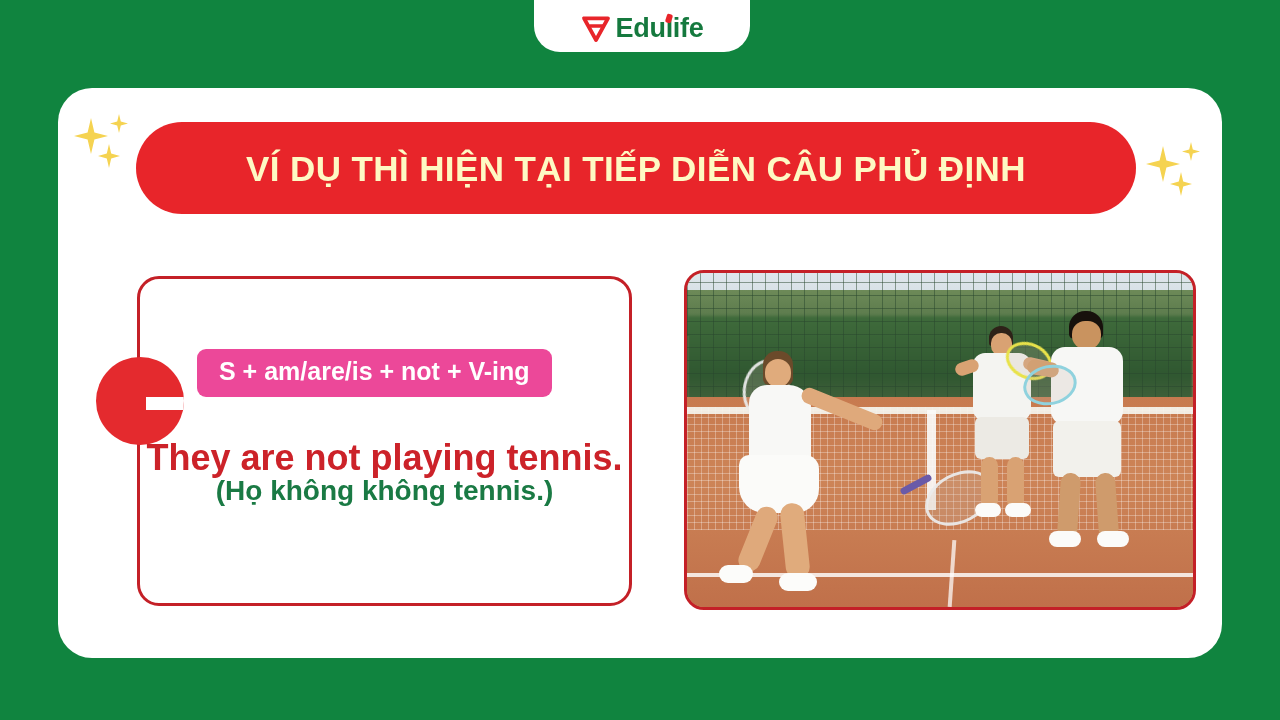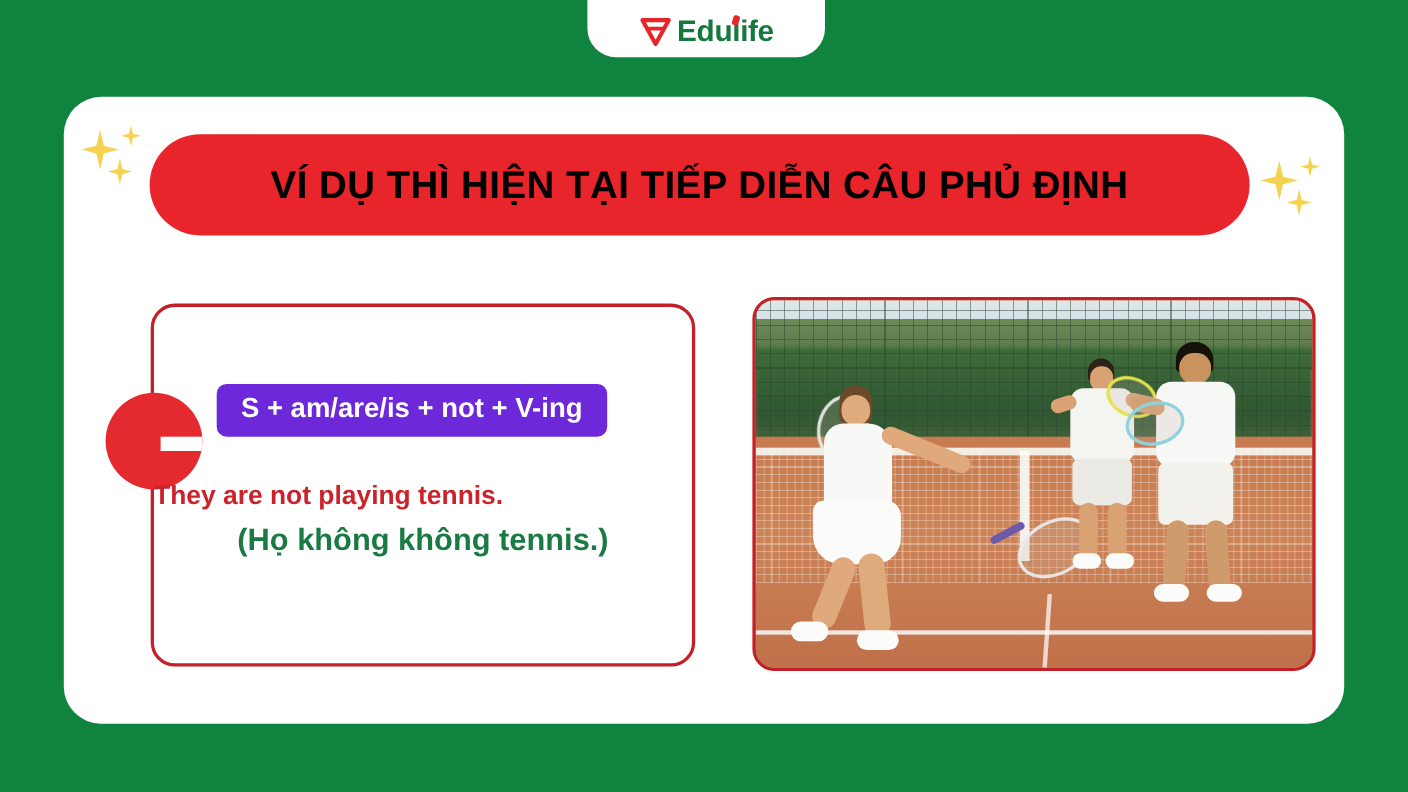--- a/index.html
+++ b/index.html
@@ -79,21 +79,21 @@
     width: 1000px;
     height: 92px;
     background: #E8252A;
     border-radius: 46px;
     display: flex;
     align-items: center;
     justify-content: center;
     box-sizing: border-box;
   }
   .title-text {
-    color: #000000;
+    color: #fef9c3;
     font-size: 35px;
     font-weight: bold;
     letter-spacing: 0.4px;
     text-align: center;
     white-space: nowrap;
     line-height: 1;
   }
 
   
   .sparkle-group {
@@ -140,38 +140,39 @@
     top: 40px;
     width: 46px;
     height: 13px;
     background: #ffffff;
   }
   .formula-pill {
     position: absolute;
     left: 57px;
     top: 70px;
     padding: 9px 22px 11px 22px;
-    background: #6d28d9;
+    background: #ec4899;
     border-radius: 9px;
     box-sizing: border-box;
   }
   .formula-text {
     color: #ffffff;
     font-size: 25px;
     font-weight: bold;
     white-space: nowrap;
     line-height: 1.1;
   }
   .sentence-en {
     position: absolute;
     left: 0;
     top: 158px;
     width: 100%;
+    text-align: center;
     color: #CC2229;
-    font-size: 24px;
+    font-size: 36px;
     font-weight: bold;
     line-height: 1.15;
   }
   .sentence-vi {
     position: absolute;
     left: 0;
     top: 196px;
     width: 100%;
     text-align: center;
     color: #1A7A44;

